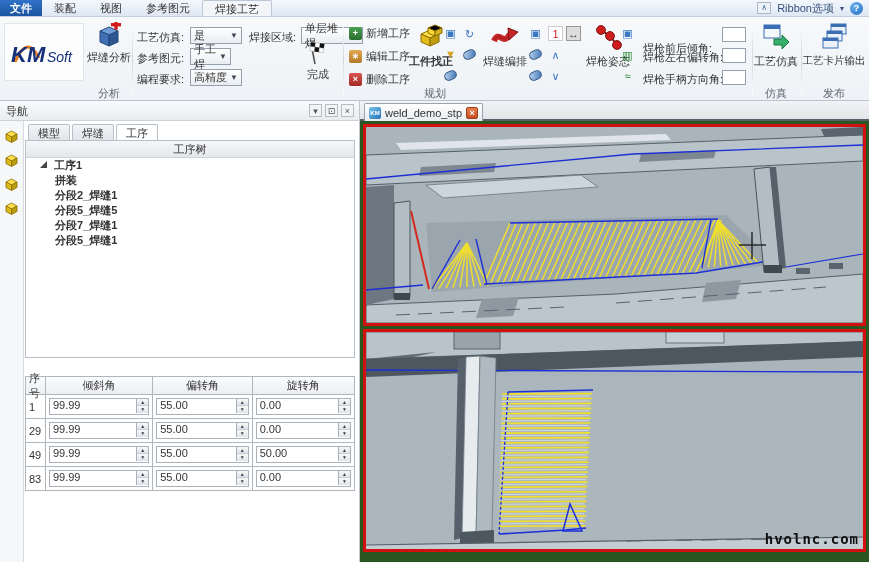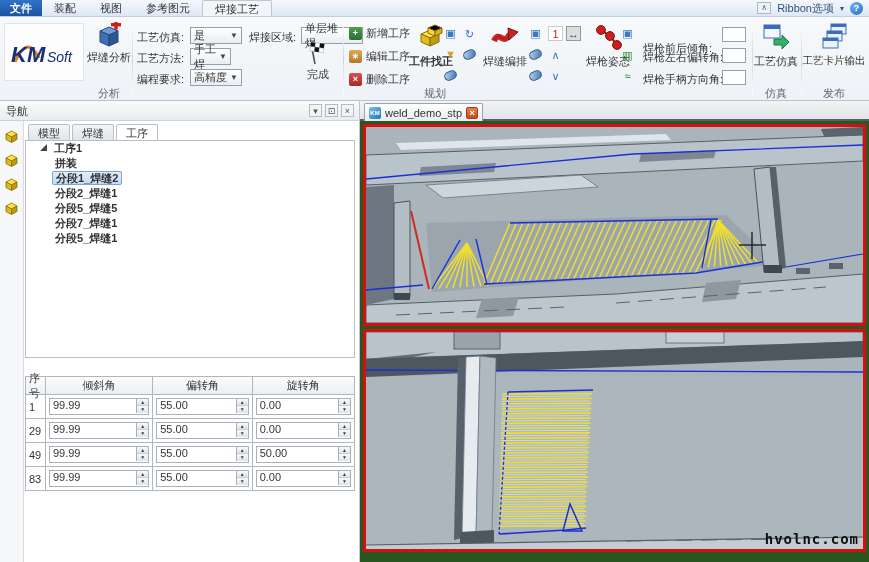--- a/index.html
+++ b/index.html
@@ -122,21 +122,21 @@
       <span class="cap">焊缝分析</span>
     </div>
     <div class="grouplabel" style="left:78px;width:62px;">分析</div>
     <div class="gsep" style="left:132px;"></div>
 
     <div class="flabel" style="left:137px;top:13px;">工艺仿真:</div>
     <div class="combo" style="left:190px;top:10px;width:52px;">
       <span>是</span>
         <span class="arr">▼</span>
     </div>
-    <div class="flabel" style="left:137px;top:34px;">工艺方法:</div>
+    <div class="flabel" style="left:137px;top:34px;">参考图元:</div>
     <div class="combo" style="left:190px;top:31px;width:41px;">
       <span>手工焊</span>
         <span class="arr">▼</span>
     </div>
     <div class="flabel" style="left:137px;top:55px;">编程要求:</div>
     <div class="combo" style="left:190px;top:52px;width:52px;">
       <span>高精度</span>
         <span class="arr">▼</span>
     </div>
     <div class="flabel" style="left:249px;top:13px;">焊接区域:</div>
@@ -297,24 +297,24 @@
       <polygon points="7.5,8 13,5 13,10.5 7.5,13.5" fill="#bd9c10" stroke="#8a6d00" stroke-width="0.8"></polygon>
     </svg>
         </div>
       </div>
     <div class="ntabs">
         <div class="ntab">模型</div>
         <div class="ntab">焊缝</div>
         <div class="ntab active">工序</div>
       </div>
     <div id="treebox">
+      <div id="treehdr">工序树</div>
       <div id="tree-list">
           <div class="titem root"><span class="exp"></span><span class="lbl">工序1</span></div>
           <div class="titem child"><span class="lbl">拼装</span></div>
-          <div class="titem child sel"><span class="lbl">分段1_焊缝2</span></div>
           <div class="titem child"><span class="lbl">分段2_焊缝1</span></div>
           <div class="titem child"><span class="lbl">分段5_焊缝5</span></div>
           <div class="titem child"><span class="lbl">分段7_焊缝1</span></div>
           <div class="titem child"><span class="lbl">分段5_焊缝1</span></div>
         </div>
     </div>
     <div id="angle-table">
         <div class="trow head">
           <div class="tcell" style="width:20px">序号</div>
           <div class="tcell" style="width:108px">倾斜角</div>

